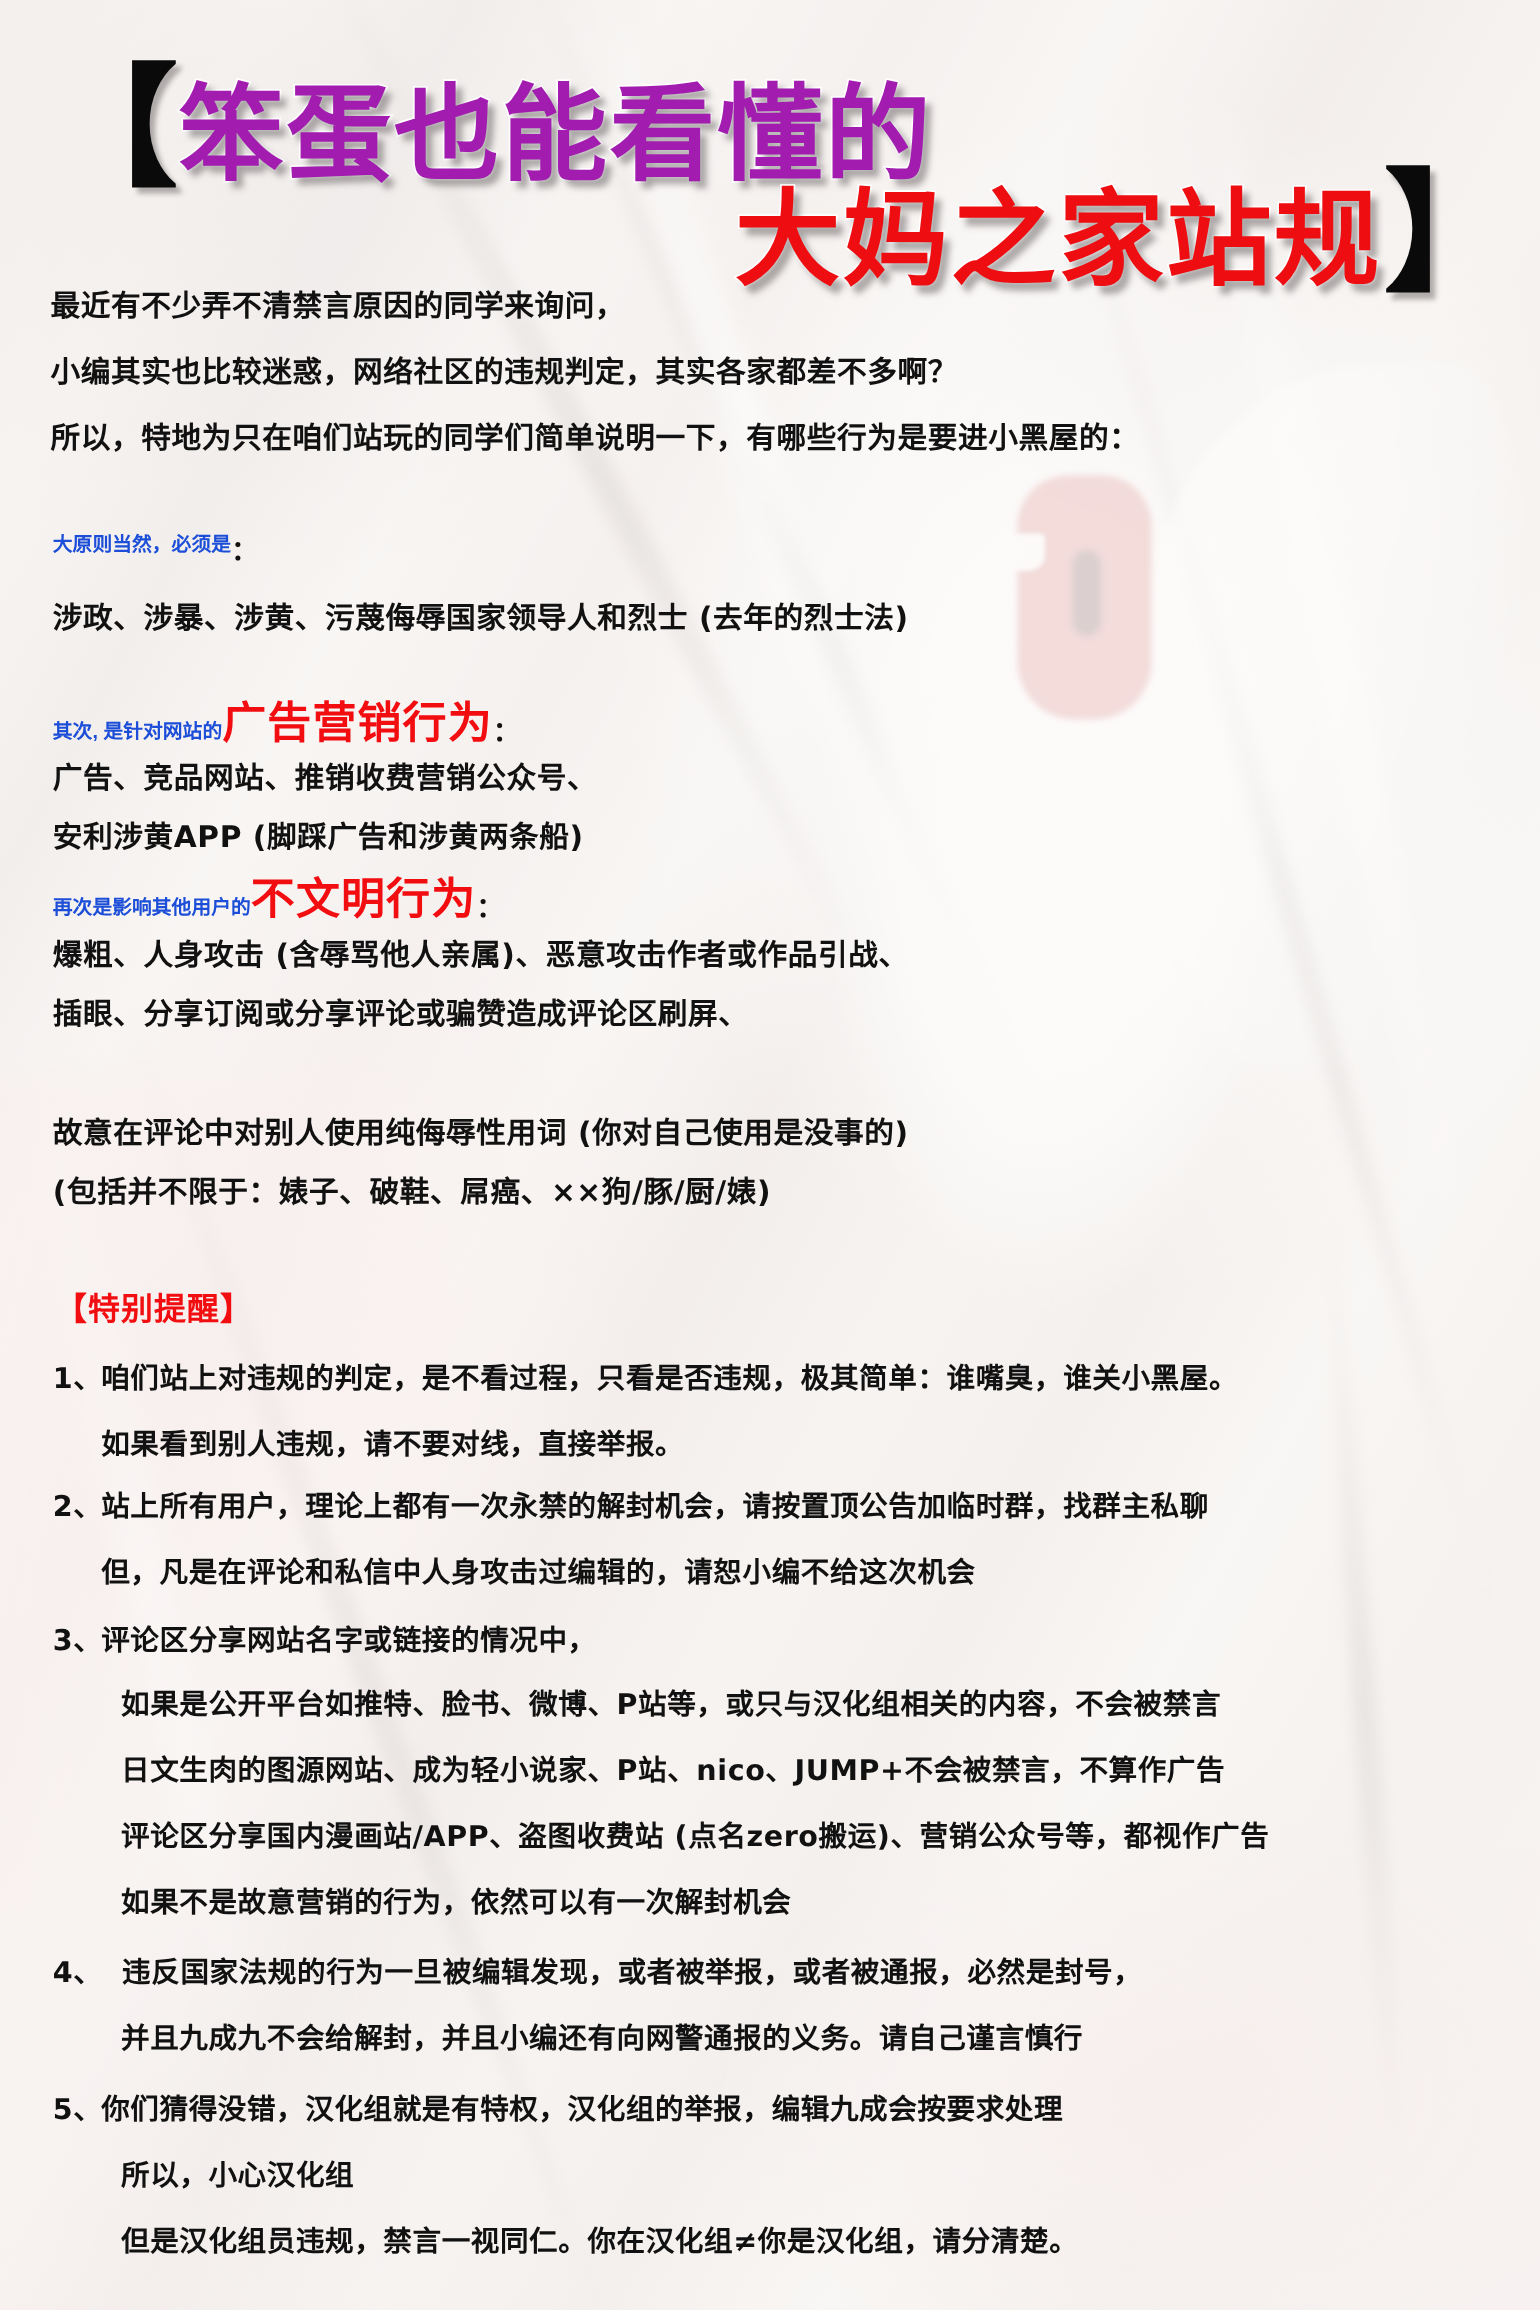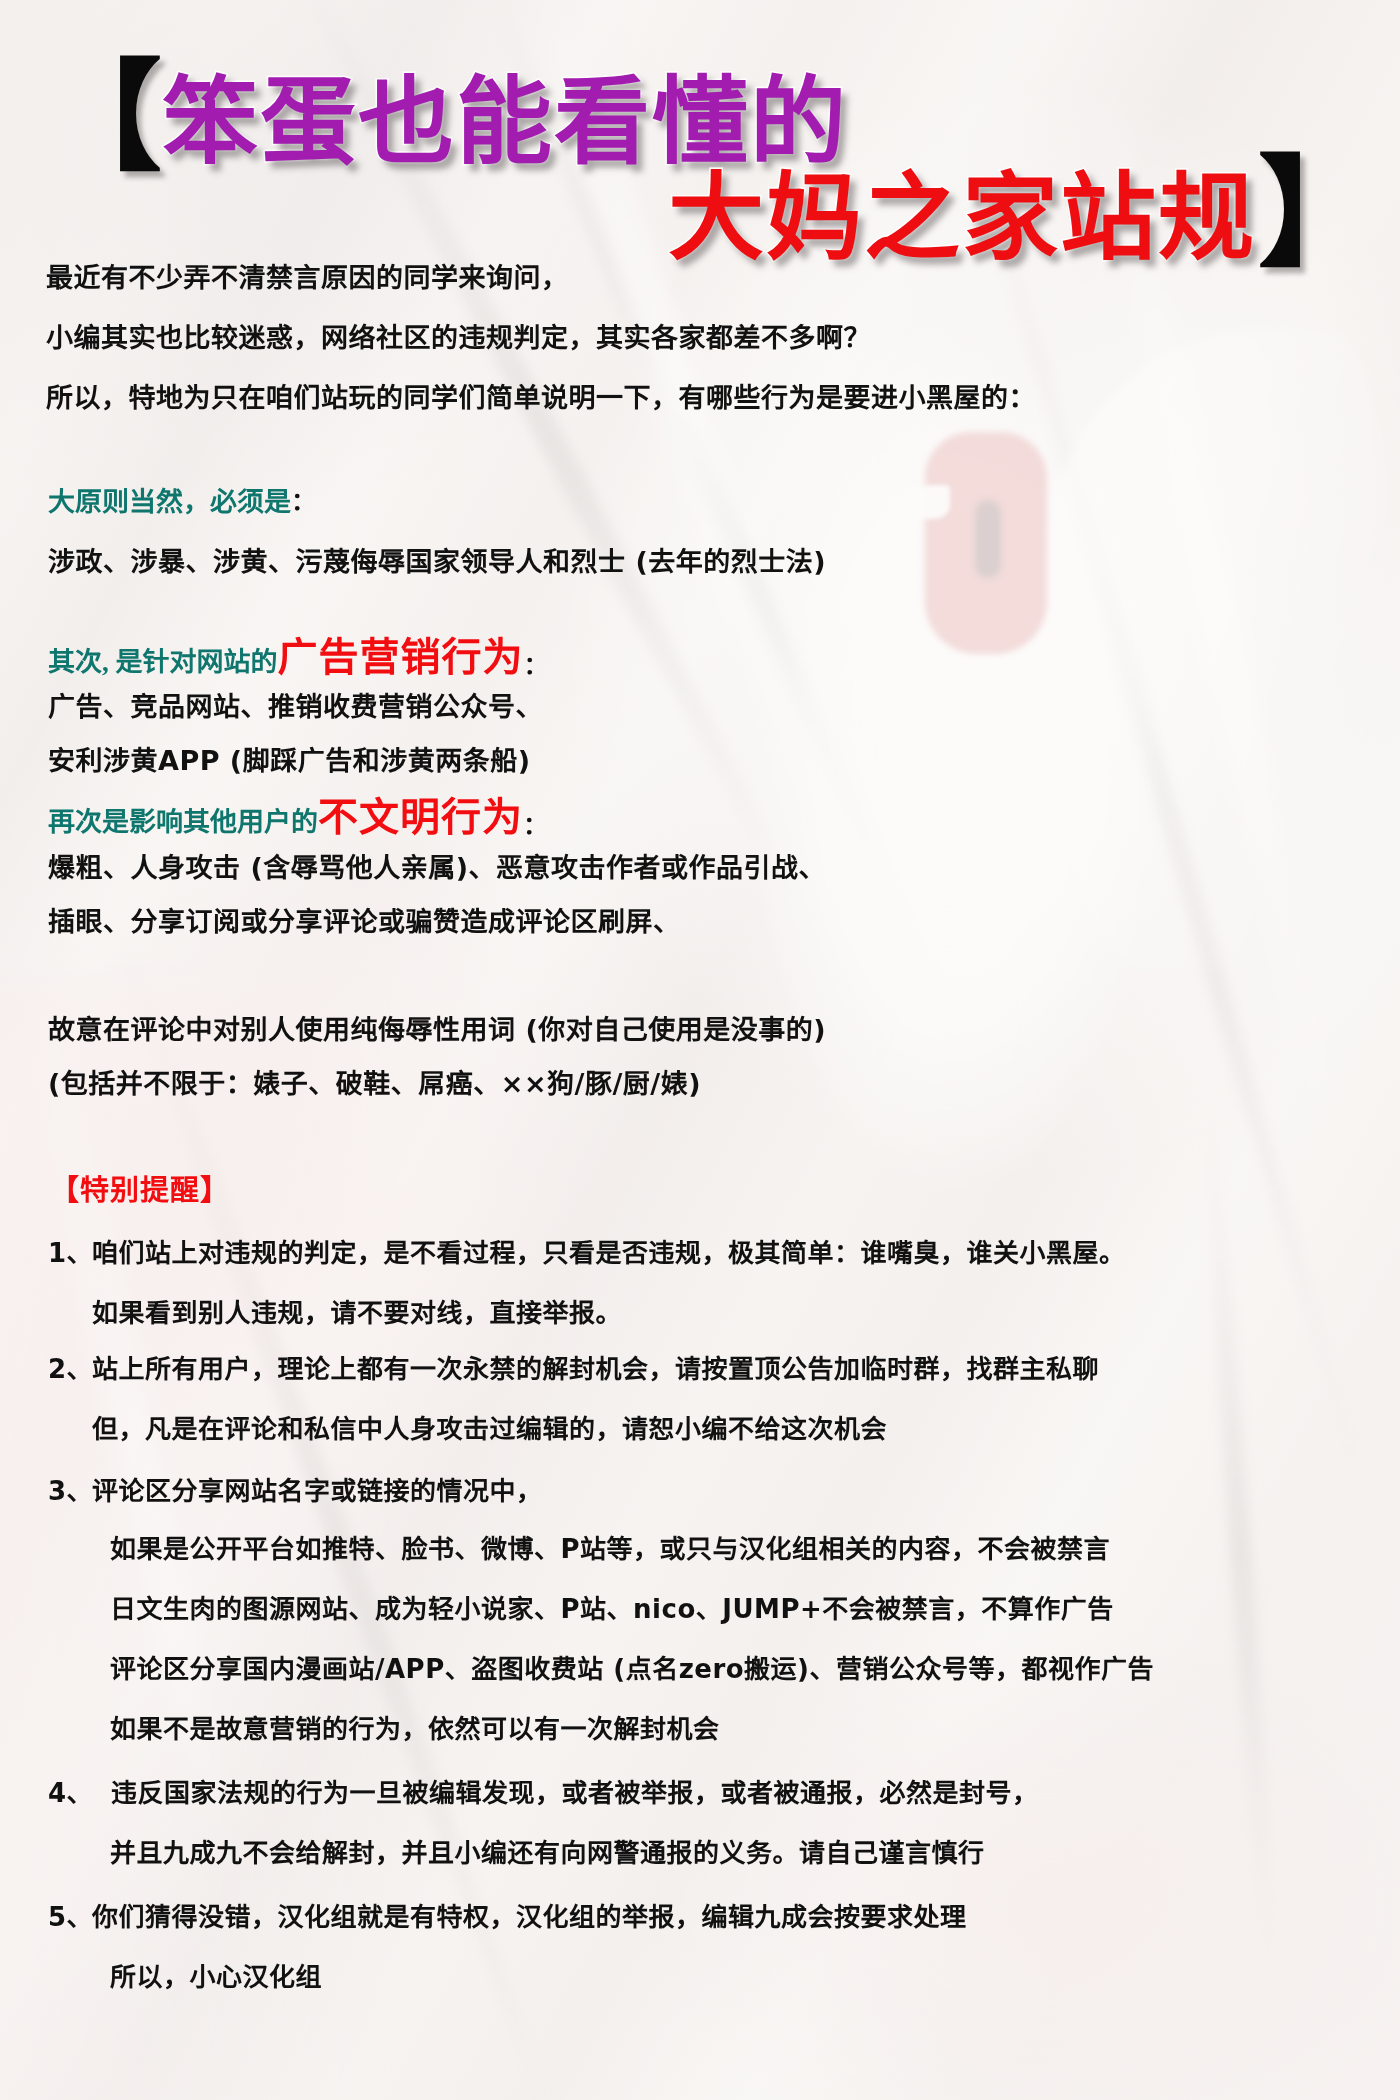--- a/index.html
+++ b/index.html
@@ -127,21 +127,21 @@
   .sz-item{font-size:27px;}
   .sz-note{font-size:26px;}
   .red-head{
     color:#f20d11;
     font-size:40px;
     font-weight:bold;
     letter-spacing:1px;
   }
   .inline-row{display:flex;align-items:baseline;}
   .inline-row > span{white-space:nowrap;}
-  .lead-sm{font-size:27px;color:#0f766e;font-weight:bold;font-family:Liberation Serif, serif;}
+  .lead-sm{font-size:18px;color:#1d4ed8;font-weight:bold;}
   .colon-red{font-size:25px;color:#111;font-weight:bold;align-self:flex-end;padding-bottom:2px;}
 
   .special-title{
     position:absolute;
     color:#f20d11;
     font-size:29px;
     font-weight:bold;
     font-family:"DejaVu Sans","Liberation Sans",sans-serif;
     white-space:nowrap;
     letter-spacing:1px;
@@ -228,14 +228,15 @@
   <div class="body-line sz-note" style="left:110px;top:1648px;">评论区分享国内漫画站/APP、盗图收费站 (点名zero搬运)、营销公众号等，都视作广告</div>
   <div class="body-line sz-note" style="left:110px;top:1708px;">如果不是故意营销的行为，依然可以有一次解封机会</div>
 
   <div class="body-line sz-note" style="left:48px;top:1772px;">4、</div>
   <div class="body-line sz-note" style="left:92px;top:1772px;margin-left:19px;">违反国家法规的行为一旦被编辑发现，或者被举报，或者被通报，必然是封号，</div>
   <div class="body-line sz-note" style="left:110px;top:1832px;">并且九成九不会给解封，并且小编还有向网警通报的义务。请自己谨言慎行</div>
 
   <div class="body-line sz-note" style="left:48px;top:1896px;">5、</div>
   <div class="body-line sz-note" style="left:92px;top:1896px;">你们猜得没错，汉化组就是有特权，汉化组的举报，编辑九成会按要求处理</div>
   <div class="body-line sz-note" style="left:110px;top:1956px;">所以，小心汉化组</div>
+  <div class="body-line sz-note" style="left:110px;top:2016px;">但是汉化组员违规，禁言一视同仁。你在汉化组≠你是汉化组，请分清楚。</div>
 
 </div>
 
 </body></html>

